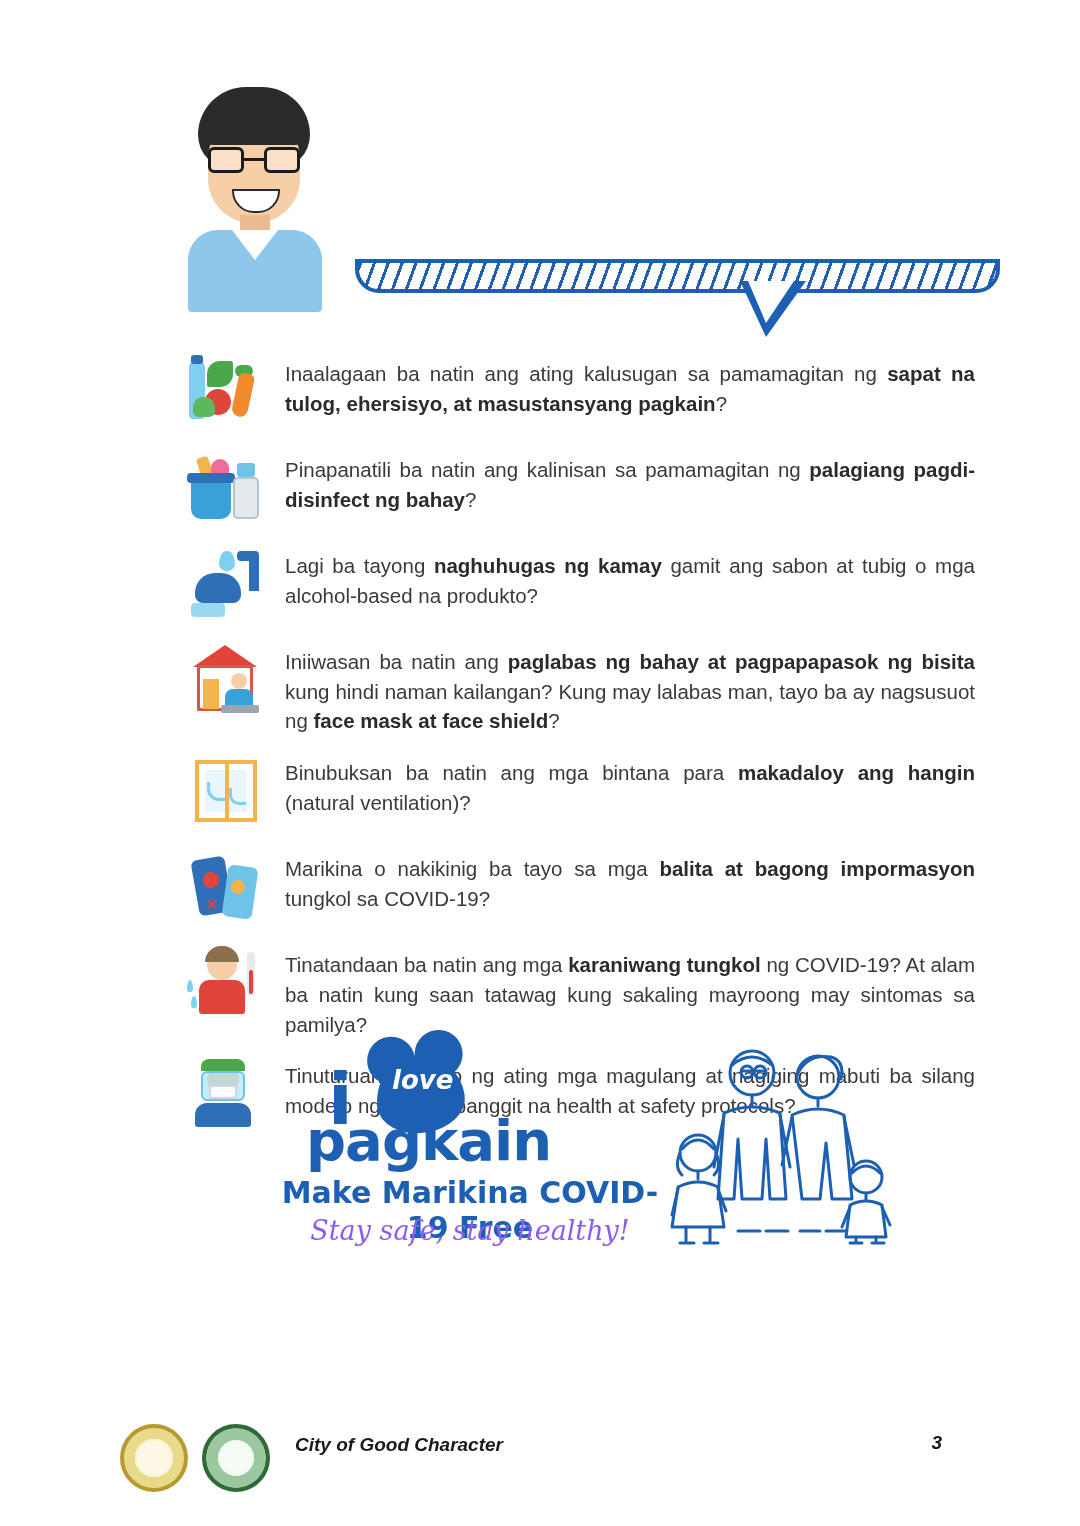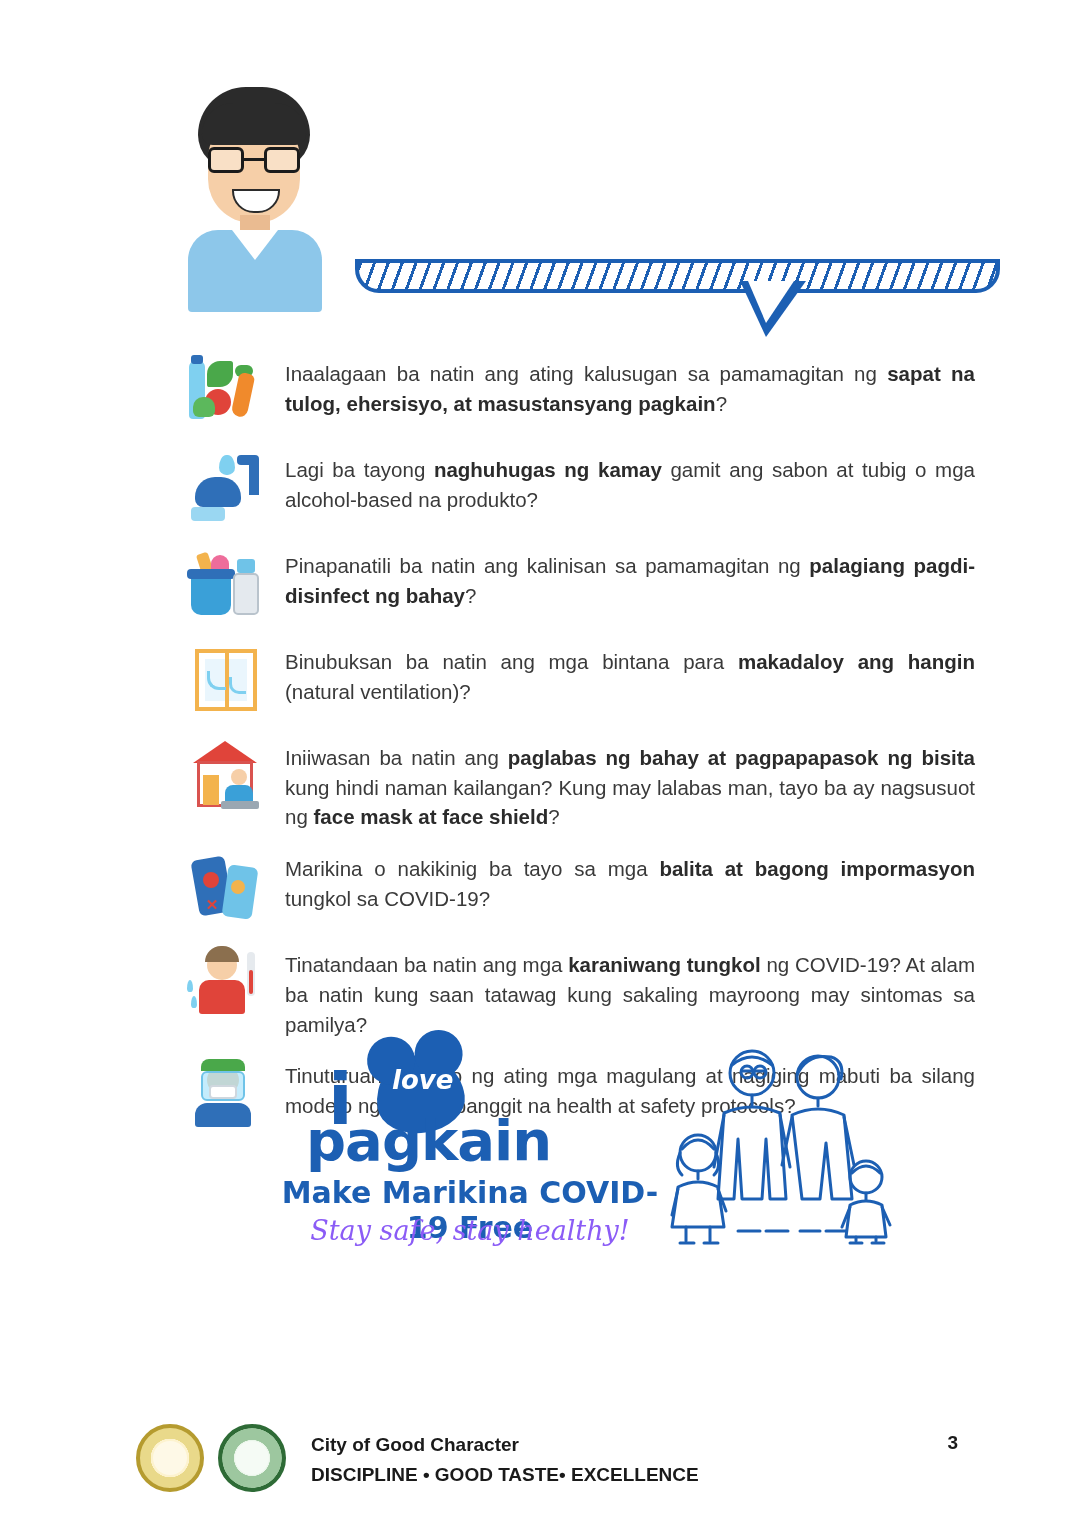--- a/index.html
+++ b/index.html
@@ -346,24 +346,25 @@
     position: absolute;
     left: 380px;
     top: 0;
     width: 240px;
     height: 220px;
   }
 
   
   .footer {
     position: absolute;
-    left: 136px;
+    left: 120px;
     top: 1420px;
     width: 840px;
     height: 80px;
+    font-style: italic;
   }
   .seal {
     position: absolute;
     top: 4px;
     width: 68px; height: 68px;
     border-radius: 50%;
     box-sizing: border-box;
   }
   .seal.one {
     left: 0;
@@ -442,69 +443,69 @@
           <div class="ic ic-carrot"></div>
         <div class="ic ic-green"></div>
       </div>
       <div class="qtext">
         <span>Inaalagaan ba natin ang ating kalusugan sa pamamagitan ng </span><b>sapat na tulog, ehersisyo, at masustansyang pagkain</b><span>?</span>
       </div>
     </div>
 
     <div class="qrow">
       <div class="qicon">
-        <div class="ic ic-faucet"></div>
-          <div class="ic ic-faucetstem"></div>
-        <div class="ic ic-drop"></div>
-          <div class="ic ic-handpalm"></div>
-        <div class="ic ic-soapbar"></div>
-      </div>
-      <div class="qtext">
-        <span>Lagi ba tayong </span><b>naghuhugas ng kamay</b><span> gamit ang sabon at tubig o mga alcohol-based na produkto?</span>
-      </div>
-    </div>
-
-    <div class="qrow">
-      <div class="qicon">
         <div class="ic ic-brush"></div>
           <div class="ic ic-pink"></div>
         <div class="ic ic-bucket"></div>
           <div class="ic ic-bucketrim"></div>
         <div class="ic ic-spraytop"></div>
           <div class="ic ic-spraybody"></div>
       </div>
       <div class="qtext">
         <span>Pinapanatili ba natin ang kalinisan sa pamamagitan ng </span><b>palagiang pagdi-disinfect ng bahay</b><span>?</span>
       </div>
     </div>
 
     <div class="qrow">
       <div class="qicon">
-        <div class="ic ic-winframe"></div>
-          <div class="ic ic-winpane"></div>
-        <div class="ic ic-winmull"></div>
-        <div class="ic ic-breeze1"></div>
-          <div class="ic ic-breeze2"></div>
-      </div>
-      <div class="qtext">
-        <span>Binubuksan ba natin ang mga bintana para </span><b>makadaloy ang hangin</b><span> (natural ventilation)?</span>
+        <div class="ic ic-faucet"></div>
+          <div class="ic ic-faucetstem"></div>
+        <div class="ic ic-drop"></div>
+          <div class="ic ic-handpalm"></div>
+        <div class="ic ic-soapbar"></div>
+      </div>
+      <div class="qtext">
+        <span>Lagi ba tayong </span><b>naghuhugas ng kamay</b><span> gamit ang sabon at tubig o mga alcohol-based na produkto?</span>
       </div>
     </div>
 
     <div class="qrow">
       <div class="qicon">
         <div class="ic ic-roof"></div>
           <div class="ic ic-house"></div>
         <div class="ic ic-door"></div>
         <div class="ic ic-person-head"></div>
           <div class="ic ic-person-body"></div>
         <div class="ic ic-laptop"></div>
       </div>
       <div class="qtext">
         <span>Iniiwasan ba natin ang </span><b>paglabas ng bahay at pagpapapasok ng bisita</b><span> kung hindi naman kailangan? Kung may lalabas man, tayo ba ay nagsusuot ng </span><b>face mask at face shield</b><span>?</span>
+      </div>
+    </div>
+
+    <div class="qrow">
+      <div class="qicon">
+        <div class="ic ic-winframe"></div>
+          <div class="ic ic-winpane"></div>
+        <div class="ic ic-winmull"></div>
+        <div class="ic ic-breeze1"></div>
+          <div class="ic ic-breeze2"></div>
+      </div>
+      <div class="qtext">
+        <span>Binubuksan ba natin ang mga bintana para </span><b>makadaloy ang hangin</b><span> (natural ventilation)?</span>
       </div>
     </div>
 
     <div class="qrow">
       <div class="qicon">
         <div class="ic ic-phone"></div>
           <div class="ic ic-phone2"></div>
         <div class="ic ic-dotred"></div>
           <div class="ic ic-dotyellow"></div>
         <div class="ic ic-x">✕</div>
@@ -598,18 +599,17 @@
 
   <div class="footer">
     <div class="seal one">
       <div class="seal-core"></div>
     </div>
     <div class="seal two">
       <div class="seal-core"></div>
     </div>
     <div class="footer-text">
       <div>City of Good Character</div>
-      <div>DISCIPLINE • GOOD TASTE• EXCELLENCE</div>
     </div>
     <div class="page-number">3</div>
   </div>
 
 </div>
 
 </body></html>

